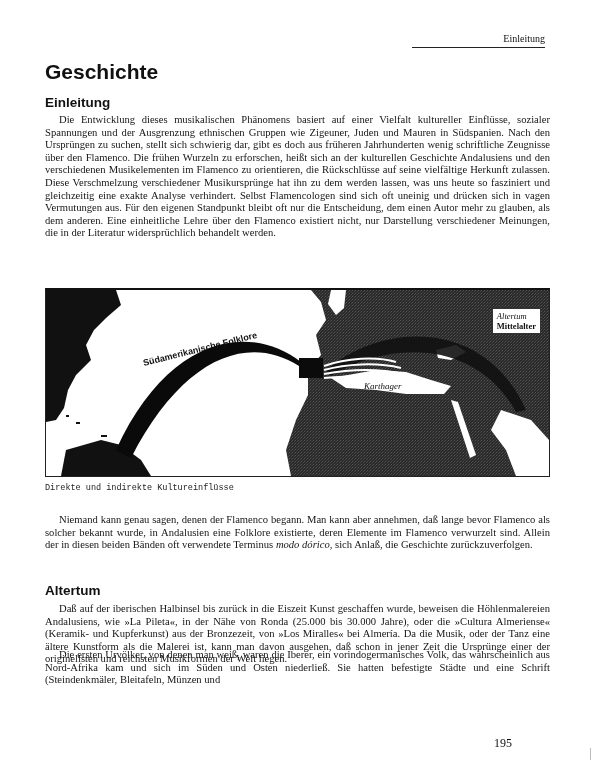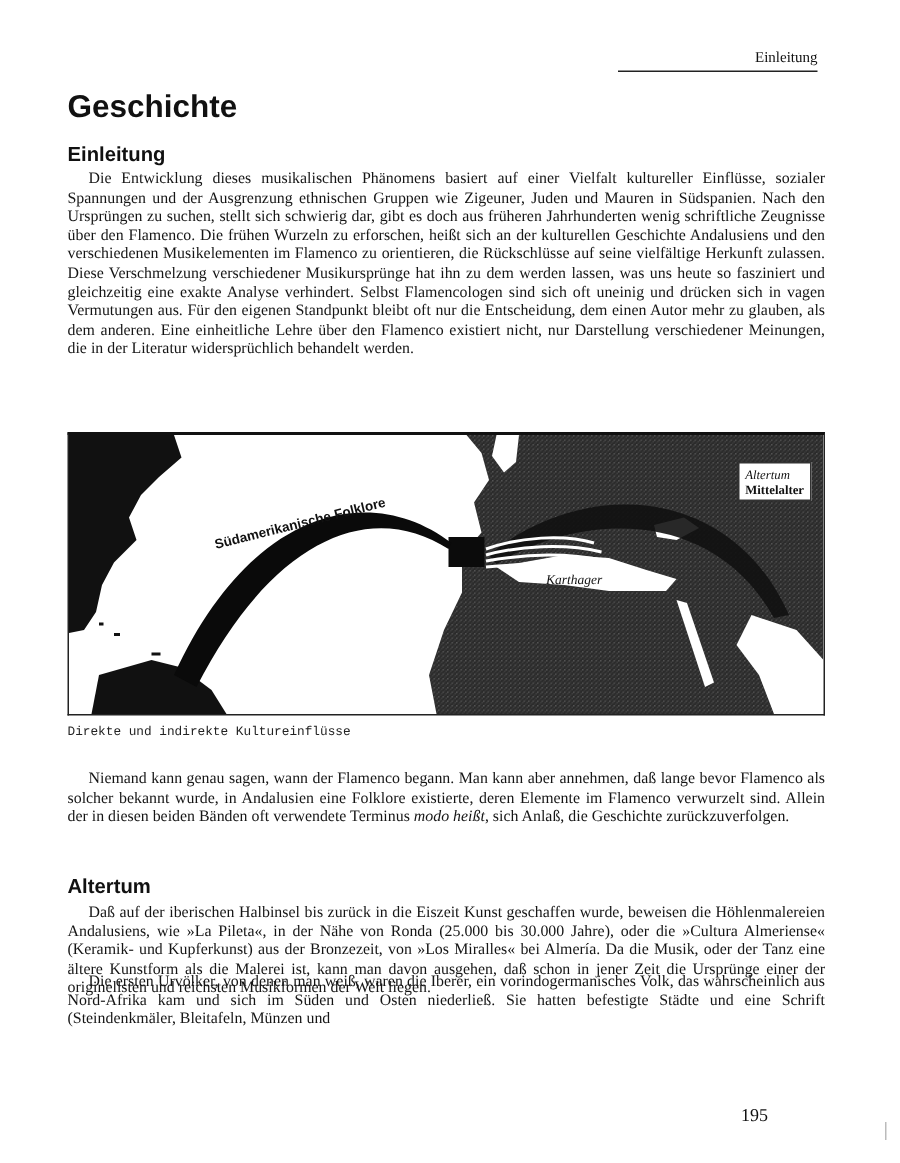--- a/index.html
+++ b/index.html
@@ -104,21 +104,21 @@
     <text x="318" y="99" font-family="Liberation Serif, serif" font-style="italic" font-size="9" fill="#111">Karthager</text>
   </svg>
   <div class="legend-box">
     <span class="l1">Altertum</span>
     <span class="l2">Mittelalter</span>
   </div>
 </div>
 
 <div class="caption">Direkte und indirekte Kultureinflüsse</div>
 
-<p class="para" style="top:514px"><span>Niemand kann genau sagen, wann der Flamenco begann. Man kann aber annehmen, daß lange bevor Flamenco als solcher bekannt wurde, in Andalusien eine Folklore existierte, deren Elemente im Flamenco verwurzelt sind. Allein der in diesen beiden Bänden oft verwendete Terminus </span><i>modo heißt</i><span>, sich Anlaß, die Geschichte zurückzuverfolgen.</span></p>
+<p class="para" style="top:514px"><span>Niemand kann genau sagen, denen der Flamenco begann. Man kann aber annehmen, daß lange bevor Flamenco als solcher bekannt wurde, in Andalusien eine Folklore existierte, deren Elemente im Flamenco verwurzelt sind. Allein der in diesen beiden Bänden oft verwendete Terminus </span><i>modo dórico</i><span>, sich Anlaß, die Geschichte zurückzuverfolgen.</span></p>
 
 <h2 class="h2" style="top:583px">Altertum</h2>
 
 <p class="para" style="top:603px">Daß auf der iberischen Halbinsel bis zurück in die Eiszeit Kunst geschaffen wurde, beweisen die Höhlenmalereien Andalusiens, wie »La Pileta«, in der Nähe von Ronda (25.000 bis 30.000 Jahre), oder die »Cultura Almeriense« (Keramik- und Kupferkunst) aus der Bronzezeit, von »Los Miralles« bei Almería. Da die Musik, oder der Tanz eine ältere Kunstform als die Malerei ist, kann man davon ausgehen, daß schon in jener Zeit die Ursprünge einer der originellsten und reichsten Musikformen der Welt liegen.</p>
 
 <p class="para" style="top:649px">Die ersten Urvölker, von denen man weiß, waren die Iberer, ein vorindogermanisches Volk, das wahrscheinlich aus Nord-Afrika kam und sich im Süden und Osten niederließ. Sie hatten befestigte Städte und eine Schrift (Steindenkmäler, Bleitafeln, Münzen und</p>
 
 <div class="page-number">195</div>
 <div class="speck"></div>
 

